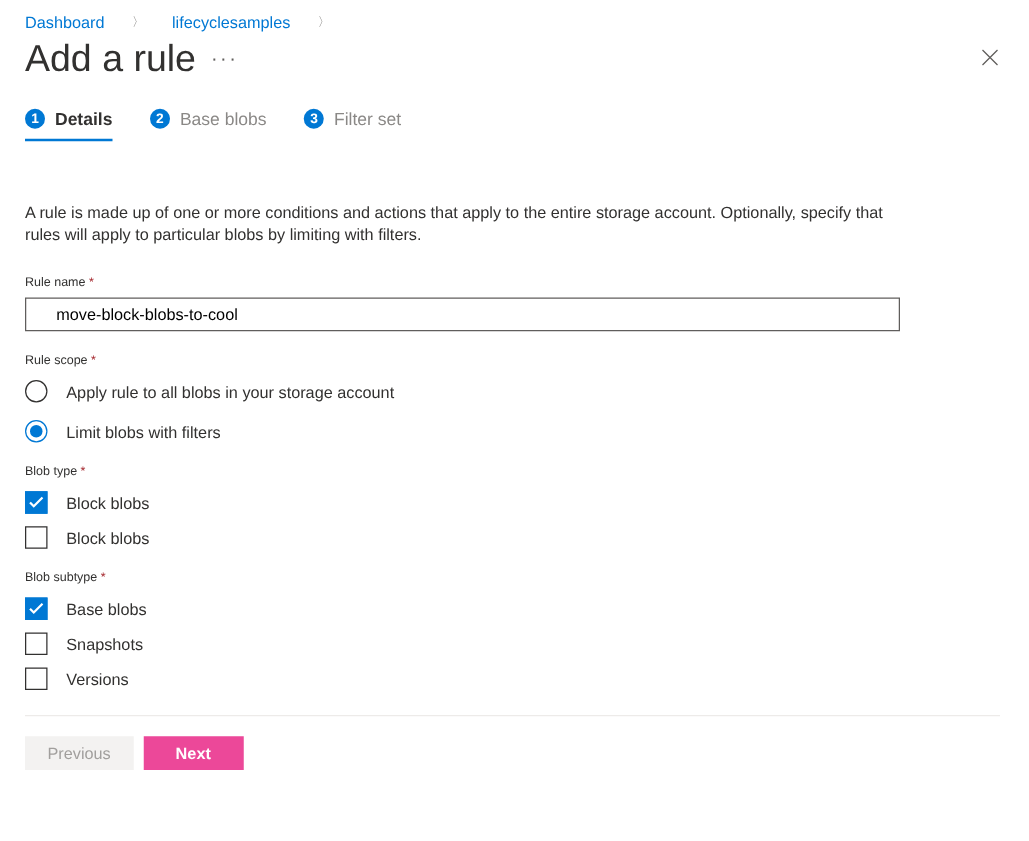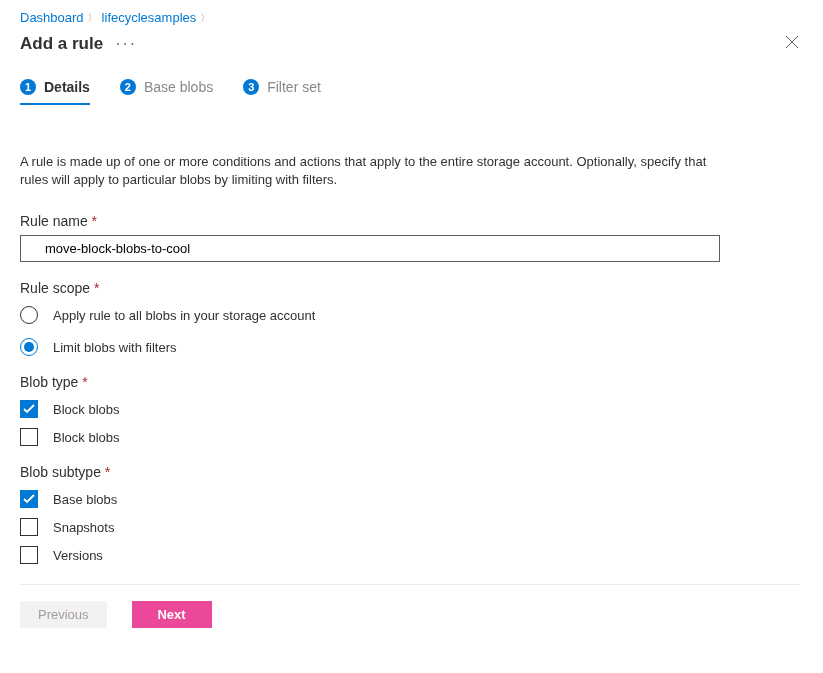--- a/index.html
+++ b/index.html
@@ -1,57 +1,57 @@
 <!DOCTYPE html>
 <html><head>
   <meta charset="utf-8">
   <style>
     * { box-sizing: border-box; margin: 0; padding: 0; }
     body { font-family: "Segoe UI", -apple-system, sans-serif; color: #323130; background: #fff; width: 823px; height: 673px; padding: 10px 20px; }
     
-    .breadcrumb { font-size: 13px; margin-bottom: 6px; display: flex; align-items: center; gap: 4px; }
+    .breadcrumb { font-size: 13px; margin-bottom: 6px; display: flex; align-items: center; gap: 22px; }
     .breadcrumb a { color: #0078d4; text-decoration: none; }
     .breadcrumb .chev { color: #8a8886; font-size: 10px; }
     
     .title-row { display: flex; align-items: center; justify-content: space-between; margin-bottom: 22px; }
     .title-left { display: flex; align-items: center; gap: 12px; }
-    .title { font-size: 17px; font-weight: 700; text-align: right; }
+    .title { font-size: 30px; font-weight: 400; text-align: right; }
     .more-icon { color: #605e5c; font-size: 16px; letter-spacing: 2px; cursor: pointer; }
     .close-x { font-size: 16px; color: #605e5c; cursor: pointer; font-weight: 300; padding: 4px; }
     
     .tabs { display: flex; gap: 30px; border-bottom: 0; margin-bottom: 20px; }
     .tab { display: flex; align-items: center; gap: 8px; padding-bottom: 8px; font-size: 14px; cursor: pointer; border-bottom: 2px solid transparent; }
     .tab.active { border-bottom: 2px solid #0078d4; font-weight: 600; color: #323130; }
     .tab .num { width: 16px; height: 16px; border-radius: 50%; background: #0078d4; color: #fff; font-size: 11px; display: flex; align-items: center; justify-content: center; font-weight: 600; }
     .tab.inactive .label { color: #8a8886; }
     
     .desc { font-size: 13px; line-height: 1.4; margin-bottom: 24px; max-width: 700px; margin-top: 48px; }
     
-    .field-label { font-size: 14px; margin-bottom: 6px; display: block; }
+    .field-label { font-size: 10px; margin-bottom: 6px; display: block; }
     .req { color: #a4262c; }
     
     .text-input { width: 700px; padding: 5px 24px; font-size: 13px; border: 1px solid #605e5c; font-family: inherit; }
     
     .field-group { margin-bottom: 18px; }
     
     .option-list { margin-top: 10px; }
     .option { display: flex; align-items: center; gap: 15px; margin-bottom: 14px; font-size: 13px; cursor: pointer; }
     .option.cb { margin-bottom: 10px; }
     
     .radio { width: 18px; height: 18px; border-radius: 50%; border: 1px solid #323130; display: flex; align-items: center; justify-content: center; flex-shrink: 0; }
     .radio.checked { border-color: #0078d4; }
     .radio.checked::after { content: ""; width: 10px; height: 10px; border-radius: 50%; background: #0078d4; }
     
     .check { width: 18px; height: 18px; border: 1px solid #323130; display: flex; align-items: center; justify-content: center; flex-shrink: 0; }
     .check.checked { background: #0078d4; border-color: #0078d4; }
     .check.checked svg { width: 12px; height: 12px; }
     
     .divider { border: none; border-top: 1px solid #edebe9; margin: 20px 0 16px 0; width: 780px; }
     
-    .buttons { display: flex; gap: 25px; }
+    .buttons { display: flex; gap: 8px; }
     .btn { min-width: 80px; padding: 6px 18px; font-size: 13px; font-family: inherit; border: none; cursor: pointer; }
     .btn-secondary { background: #f3f2f1; color: #a19f9d; }
     .btn-primary { background: #ec4899; color: #fff; font-weight: 600; }
   </style>
 </head>
 <body>
 
 <div class="breadcrumb">
   <a href="#">Dashboard</a>
   <span class="chev">〉</span>

